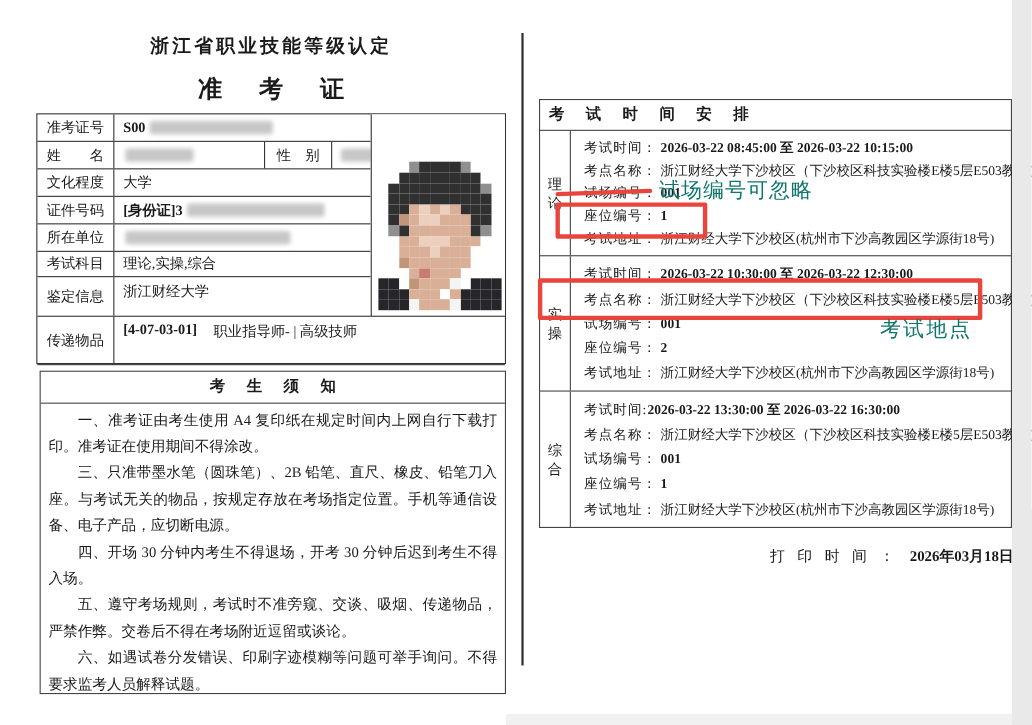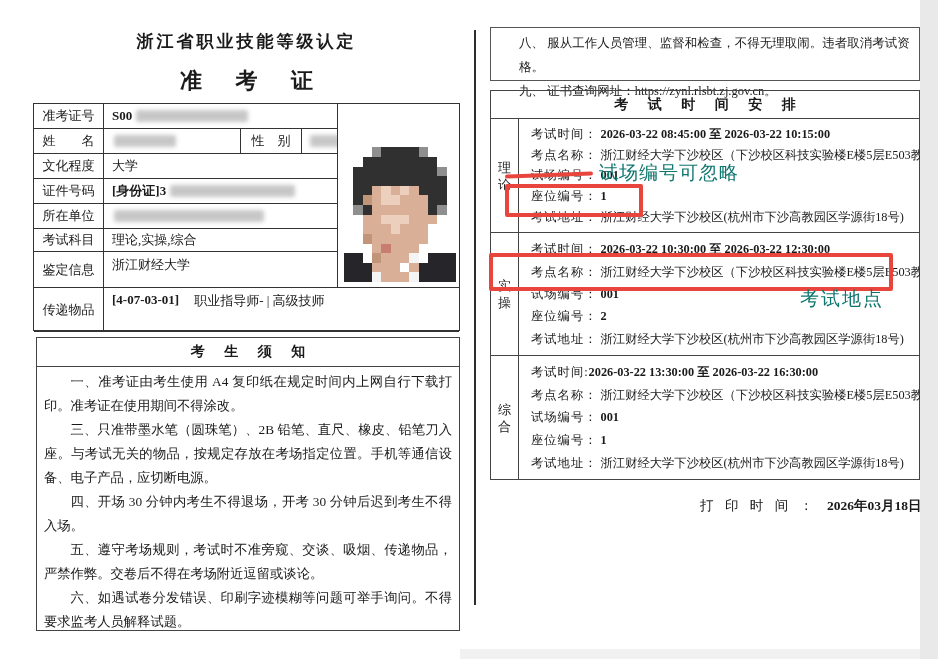--- a/index.html
+++ b/index.html
@@ -44,21 +44,21 @@
   
   .divider{position:absolute;left:474px;top:30px;width:2px;height:575px;background:#2e2e2e;}
 
   
   .notes-box{position:absolute;left:490px;top:27px;width:430px;height:54px;border:1px solid #555;
              box-sizing:border-box;padding:3px 4px 0 28px;font-size:12.5px;}
   .notes-box p{margin:0;line-height:24px;}
 
   .schedule{position:absolute;left:490px;top:90px;width:430px;height:390px;
             border:1.5px solid #444;box-sizing:border-box;display:flex;flex-direction:column;}
-  .sched-title{height:27px;line-height:27px;flex:0 0 27px;text-align:center;font-weight:700;
+  .sched-title{height:27px;line-height:27px;flex:0 0 27px;font-weight:700;
                font-size:14px;letter-spacing:8px;text-indent:8px;border-bottom:1px solid #444;}
   .section{display:flex;border-bottom:1px solid #444;box-sizing:border-box;}
   .section:last-child{border-bottom:none;}
   .sec-theory{flex:0 0 114px;height:114px;}
   .sec-practice{flex:0 0 123px;height:123px;}
   .sec-comp{flex:1;}
   .subject{flex:0 0 28px;width:28px;border-right:1px solid #444;box-sizing:border-box;
            display:flex;align-items:center;justify-content:center;}
   .subject span{display:block;width:14px;font-size:13px;line-height:17px;word-break:break-all;
                 text-align:center;}
@@ -346,24 +346,20 @@
       <p>三、只准带墨水笔（圆珠笔）、2B 铅笔、直尺、橡皮、铅笔刀入座。与考试无关的物品，按规定存放在考场指定位置。手机等通信设备、电子产品，应切断电源。</p>
       <p>四、开场 30 分钟内考生不得退场，开考 30 分钟后迟到考生不得入场。</p>
       <p>五、遵守考场规则，考试时不准旁窥、交谈、吸烟、传递物品，严禁作弊。交卷后不得在考场附近逗留或谈论。</p>
       <p>六、如遇试卷分发错误、印刷字迹模糊等问题可举手询问。不得要求监考人员解释试题。</p>
 
     </div>
   </div>
 
   <div class="divider"></div>
 
-  <div class="notes-box">
-    <p>八、 服从工作人员管理、监督和检查，不得无理取闹。违者取消考试资格。</p>
-    <p>九、 证书查询网址：https://zynl.rlsbt.zj.gov.cn。</p>
-  </div>
 
   <div class="schedule">
     <div class="sched-title">考 试 时 间 安 排</div>
 
     <div class="section sec-theory">
       <div class="subject">
           <span>理论</span>
         </div>
       <div class="sec-body">
         <div class="sline"><span class="slabel">考试时间：</span> <span class="sval num">2026-03-22 08:45:00 至 2026-03-22 10:15:00</span></div>

